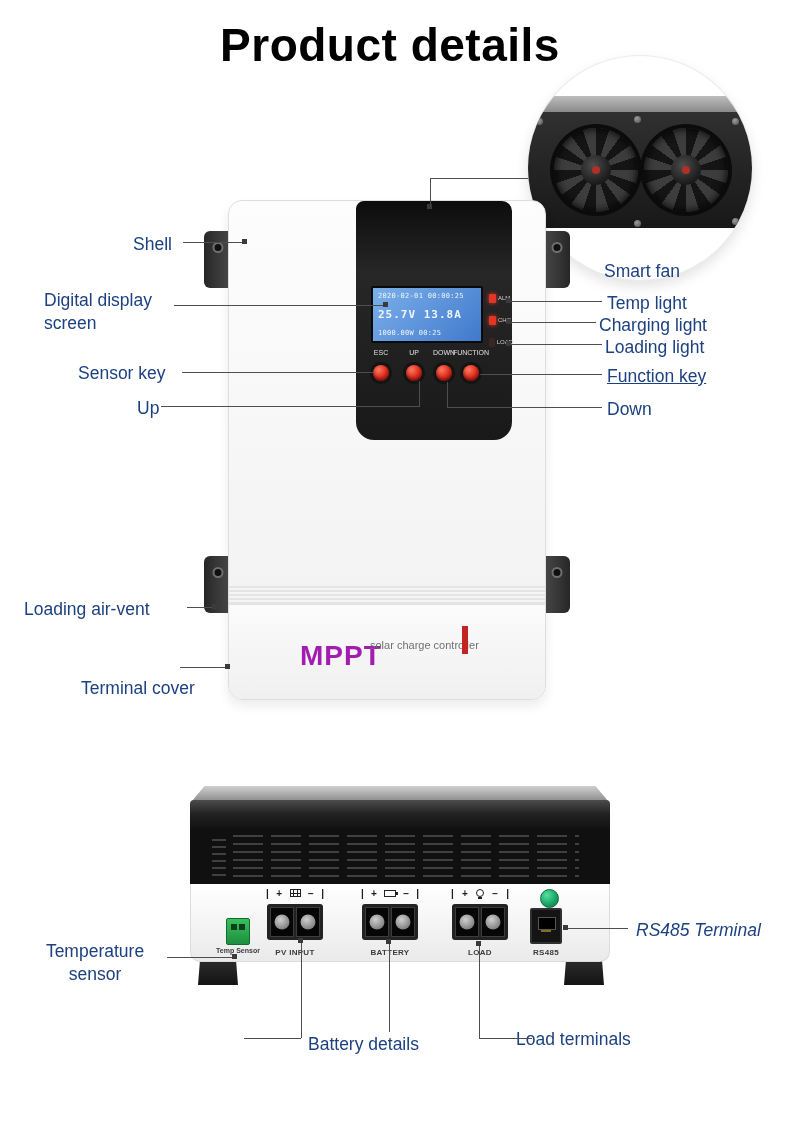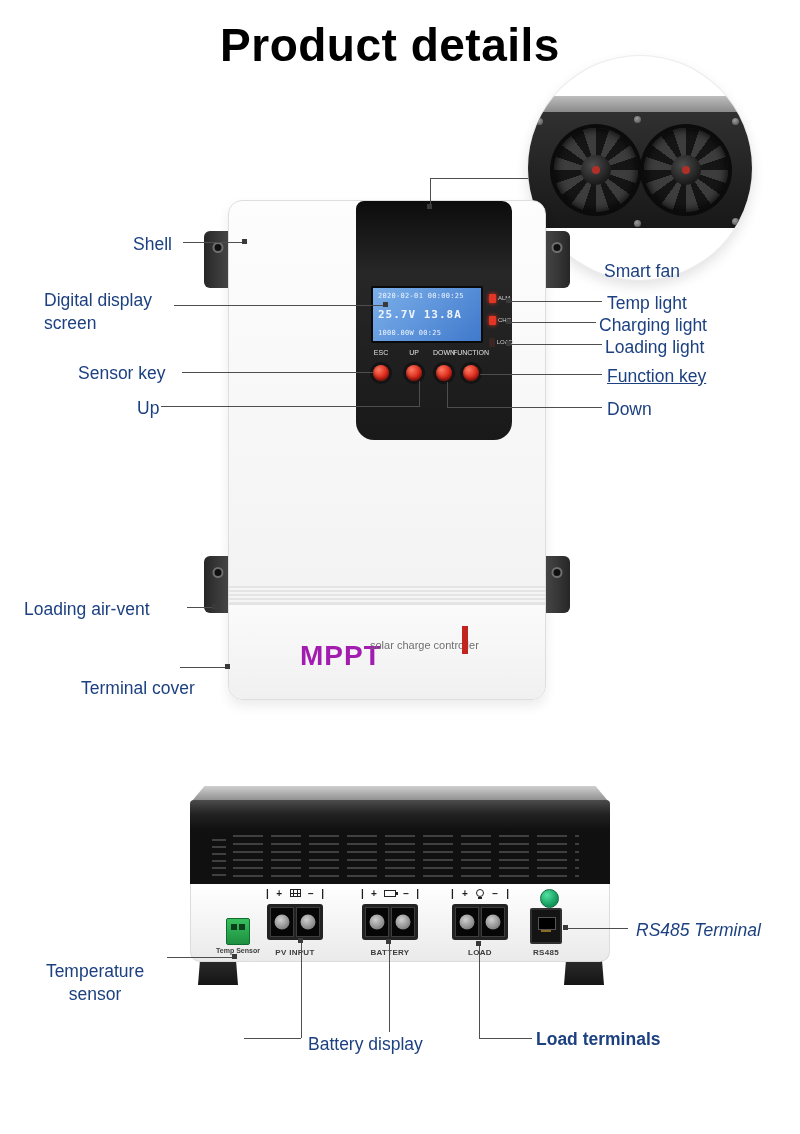--- a/index.html
+++ b/index.html
@@ -314,19 +314,19 @@
   <div class="callout" style="left:78px;top:362px;">Sensor key</div>
   <div class="callout" style="left:137px;top:397px;">Up</div>
   <div class="callout" style="left:24px;top:598px;">Loading air-vent</div>
   <div class="callout" style="left:40px;top:677px;margin-left:41px;">Terminal cover</div>
   <div class="callout" style="left:604px;top:260px;">Smart fan</div>
   <div class="callout" style="left:607px;top:292px;">Temp light</div>
   <div class="callout" style="left:599px;top:314px;">Charging light</div>
   <div class="callout" style="left:605px;top:336px;">Loading light</div>
   <div class="callout" style="left:607px;top:365px;text-decoration:underline;">Function key</div>
   <div class="callout" style="left:607px;top:398px;">Down</div>
-  <div class="callout center" style="left:30px;top:940px;width:130px;margin-top:20px;">Temperature
+  <div class="callout center" style="left:30px;top:940px;width:130px;">Temperature
 sensor</div>
-  <div class="callout" style="left:308px;top:1033px;">Battery display</div>
-  <div class="callout" style="left:536px;top:1028px;font-weight:bold;">Load terminals</div>
+  <div class="callout" style="left:308px;top:1033px;">Battery details</div>
+  <div class="callout" style="left:516px;top:1028px;">Load terminals</div>
   <div class="callout" style="left:636px;top:919px;font-style:italic;">RS485 Terminal</div>
 
 </div>
 
 </body></html>

